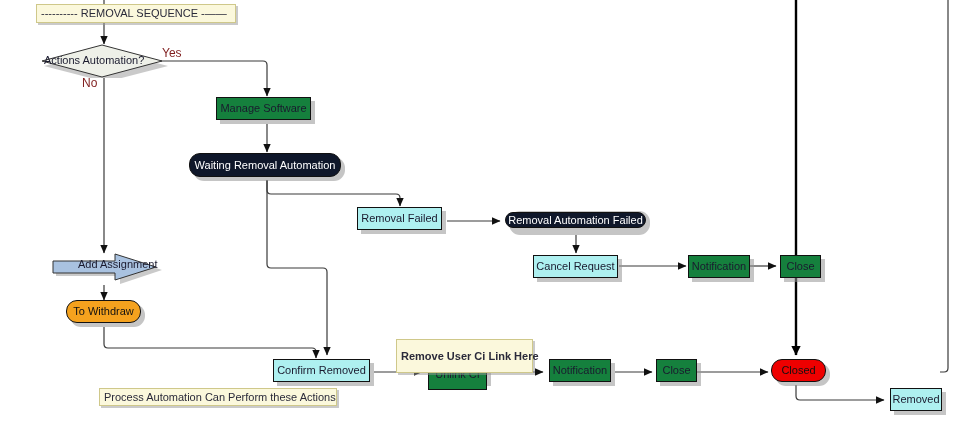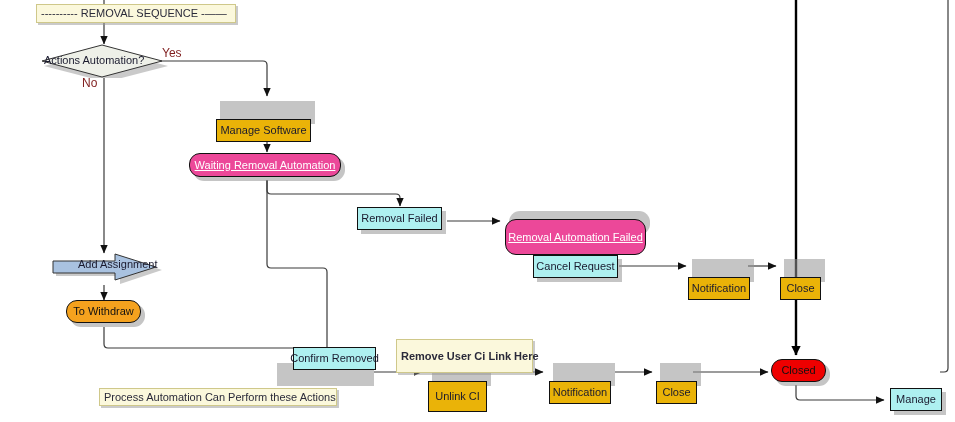--- a/index.html
+++ b/index.html
@@ -23,28 +23,28 @@
   }
   .shadow{
     position:absolute;
     background:rgba(150,150,150,.55);
     z-index:0;
   }
   .rect{
     border:1px solid #111;
     z-index:2;
   }
-  .green{background:#eab308;margin-top:22px;}
+  .green{background:#15803d;}
   .cyan{background:#aef0f0;}
   .rounded{
     border:1.5px solid #111;
     border-radius:11px;
     z-index:2;
   }
-  .grey{background:#ec4899;color:#ffffff;text-decoration:underline;}
+  .grey{background:#0f172a;color:#ffffff;}
   .orange{background:#f5a21e;color:#111;}
   .red{background:#ee0000;color:#111;}
   .shadow.rnd{border-radius:11px;}
 
   
   .diamond-wrap{position:absolute;z-index:2;}
   .diamond-lbl{
     position:absolute;left:0;top:0;width:100%;height:100%;
     display:flex;align-items:center;justify-content:center;
     font-size:11px;color:#1a1a2e;white-space:nowrap;
@@ -167,21 +167,21 @@
   <div class="node rounded grey" style="left:189px;top:153px;width:152px;height:24px;">
     <span>Waiting Removal Automation</span>
   </div>
 
   <div class="shadow" style="left:361px;top:211px;width:85px;height:23px;"></div>
   <div class="node rect cyan" style="left:357px;top:207px;width:85px;height:23px;">
     <span>Removal Failed</span>
   </div>
 
   <div class="shadow rnd" style="left:509px;top:211px;width:141px;height:24px;"></div>
-  <div class="node rounded grey" style="left:505px;top:219px;width:141px;height:36px;">
+  <div class="node rounded grey" style="left:505px;top:212px;width:141px;height:16px;">
     <span>Removal Automation Failed</span>
   </div>
 
   <div class="shadow" style="left:537px;top:259px;width:85px;height:23px;"></div>
   <div class="node rect cyan" style="left:533px;top:255px;width:85px;height:23px;">
     <span>Cancel Request</span>
   </div>
 
   <div class="shadow" style="left:692px;top:259px;width:62px;height:23px;"></div>
   <div class="node rect green" style="left:688px;top:255px;width:62px;height:23px;">
@@ -200,21 +200,21 @@
     </svg>
     <span class="banner-lbl" style="left:4px;top:-5px;height:32px;">Add Assignment</span>
   </div>
 
   <div class="shadow rnd" style="left:70px;top:304px;width:75px;height:23px;"></div>
   <div class="node rounded orange" style="left:66px;top:300px;width:75px;height:23px;text-align:center;">
     <span>To Withdraw</span>
   </div>
 
   <div class="shadow" style="left:277px;top:363px;width:97px;height:23px;"></div>
-  <div class="node rect cyan" style="left:273px;top:347px;width:83px;height:23px;margin-left:20px;">
+  <div class="node rect cyan" style="left:273px;top:359px;width:97px;height:23px;">
     <span>Confirm Removed</span>
   </div>
 
   <div class="shadow" style="left:432px;top:363px;width:59px;height:23px;"></div>
   <div class="node rect green" style="left:428px;top:359px;width:59px;height:31px;justify-content:center;">
     <span>Unlink CI</span>
   </div>
 
   <div class="shadow" style="left:553px;top:363px;width:62px;height:23px;"></div>
   <div class="node rect green" style="left:549px;top:359px;width:62px;height:23px;">
@@ -226,21 +226,21 @@
     <span>Close</span>
   </div>
 
   <div class="shadow rnd" style="left:775px;top:363px;width:55px;height:23px;"></div>
   <div class="node rounded red" style="left:771px;top:359px;width:55px;height:23px;">
     <span>Closed</span>
   </div>
 
   <div class="shadow" style="left:894px;top:392px;width:52px;height:23px;"></div>
   <div class="node rect cyan" style="left:890px;top:388px;width:52px;height:23px;">
-    <span>Manage</span>
+    <span>Removed</span>
   </div>
 
 
   <div class="note shadowed" style="left:396px;top:339px;width:137px;height:34px;display:flex;align-items:center;font-weight:bold;">Remove User Ci Link Here</div>
 
   <div class="note shadowed" style="left:99px;top:388px;width:238px;height:18px;display:flex;align-items:center;">Process Automation Can Perform these Actions</div>
 
 </div>
 
 </body></html>

